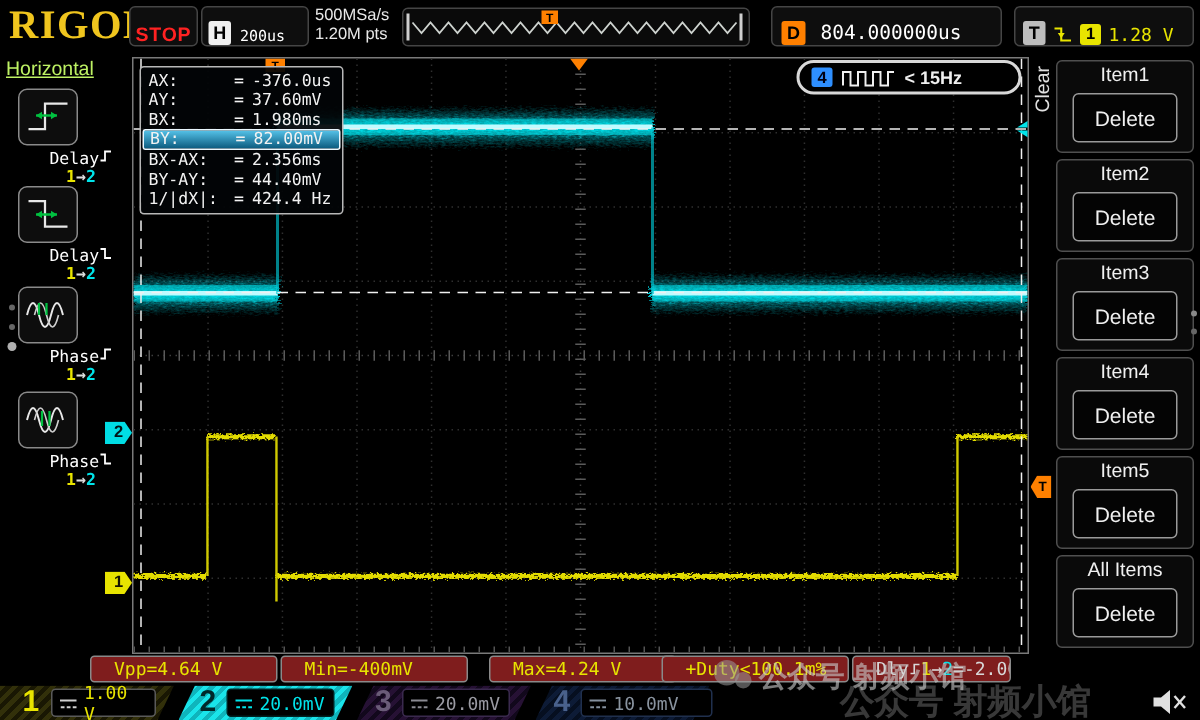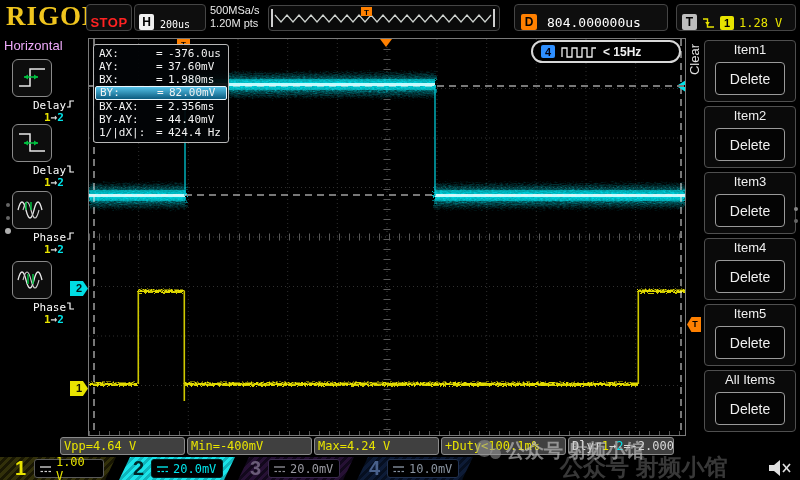--- a/index.html
+++ b/index.html
@@ -30,23 +30,23 @@
   #cursorbox{left:93px;top:44px;width:134px;background:rgba(2,4,6,0.93);
              border:1px solid #b8b8b8;border-radius:3px;padding:2px 0 3px 0;}
   .crow{position:relative;height:13px;line-height:13px;font-size:11px;color:#f2f2f2;
         font-family:"DejaVu Sans Mono",monospace;}
   .crow .cl{position:absolute;left:5px;} .crow .ce{position:absolute;left:62px;}
   .crow .cv{position:absolute;left:74px;}
   .crow.selected{background:linear-gradient(#55c2e8,#0b5a7e);border:1px solid #eaf8ff;
                  border-radius:2px;margin:0 1px;height:12px;line-height:12px;}
   .crow.selected .cl{left:4px}.crow.selected .ce{left:61px}.crow.selected .cv{left:73px}
   
-  .meas{position:absolute;top:437px;height:18px;background:#404040;border:1px solid #8a8a8a;
+  .meas{position:absolute;top:437px;height:18px;background:#7f1d1d;border:1px solid #8a8a8a;
         border-radius:3px;box-sizing:border-box;color:#e8e400;font-size:12px;line-height:16px;
-        font-family:"DejaVu Sans Mono",monospace;padding:0 3px;white-space:nowrap;overflow:hidden;}
+        font-family:"DejaVu Sans Mono",monospace;padding:0 15px;white-space:nowrap;overflow:hidden;}
   
   .chseg{position:absolute;top:457px;height:23px;}
   .chnum{position:absolute;top:457px;height:23px;font-size:20px;font-weight:bold;line-height:23px;}
   .chbox{position:absolute;top:459px;height:19px;background:#000;border-radius:3px;
          box-sizing:border-box;display:flex;align-items:center;gap:4px;padding:0 4px;}
   .chval{font-size:12px;font-family:"DejaVu Sans Mono",monospace;}
   .dot{position:absolute;border-radius:50%;}
   #clearlbl{writing-mode:vertical-rl;transform:rotate(180deg);color:#e0e0e0;font-size:13px;}
   #wm{pointer-events:none;}
   #wm .wmt{position:absolute;white-space:nowrap;color:#c8c8c8;font-weight:bold;}
@@ -90,21 +90,21 @@
   <div class="abs tbox" style="left:676px;top:4px;width:120px;height:27px;padding:0 5px;gap:5px;">
     <span class="badge" style="width:15px;height:16px;background:#bdbdbd;font-size:12px;">T</span>
     <svg width="13" height="14">
       <polyline points="1,3 5.5,3 5.5,11 12,11" fill="none" stroke="#e8e400" stroke-width="1.4"></polyline>
       <polygon points="3.2,6 7.8,6 5.5,9.5" fill="#e8e400"></polygon>
     </svg>
     <span class="badge" style="width:14px;height:14px;background:#e8e400;font-size:11px;">1</span>
     <span class="mono" style="color:#e8e400;font-size:12px;">1.28 V</span>
   </div>
 
-  <div class="abs" style="left:4px;top:38px;color:#f0abfc;font-size:13px;">Horizontal</div>
+  <div class="abs" style="left:4px;top:38px;color:#bef264;font-size:13px;text-decoration:underline;">Horizontal</div>
 
   <div class="lm-icon" style="top:59px;">
     <svg width="32" height="28">
       <polyline points="3,22 14,22 14,5 29,5" fill="none" stroke="#e8e8e8" stroke-width="1.5"></polyline>
       <line x1="8" y1="13" x2="22" y2="13" stroke="#00c040" stroke-width="1.6"></line>
       <polygon points="8,13 12,10.5 12,15.5" fill="#00c040"></polygon>
         <polygon points="22,13 18,10.5 18,15.5" fill="#00c040"></polygon>
     </svg>
   </div>
   <div class="lm-label" style="top:99px;">
@@ -347,21 +347,21 @@
   </div>
   <div class="rm-item" style="top:370px;">
     <div class="rm-title">All Items</div>
     <div class="rm-btn">Delete</div>
   </div>
   <div class="dot" style="left:794px;top:207px;width:4px;height:4px;background:#888;"></div>
   <div class="dot" style="left:794px;top:219px;width:4px;height:4px;background:#666;"></div>
 
   <div class="meas" style="left:60px;width:125px;">Vpp=4.64 V</div>
   <div class="meas" style="left:187px;width:125px;">Min=-400mV</div>
-  <div class="meas" style="left:314px;width:125px;">Max=4.24 V</div>
+  <div class="meas" style="left:326px;width:125px;">Max=4.24 V</div>
   <div class="meas" style="left:441px;width:125px;">+Duty&lt;100.1m%</div>
   <div class="meas" style="left:568px;width:106px;color:#d8d8d8;">
     <span>Dly</span><svg width="8" height="10" style="vertical-align:-1px;">
         <polyline points="1,8 3.5,8 3.5,2 7,2" fill="none" stroke="#d8d8d8" stroke-width="1.1"></polyline>
       </svg><span class="c-yel">1</span><span class="c-wht">→</span><span class="c-cyn">2</span><span>=-2.000us</span>
   </div>
 
   <div class="chseg" style="left:0;width:116px;background:repeating-linear-gradient(135deg,#32300a 0 3px,#191703 3px 6px);
               clip-path:polygon(0 0,116px 0,105px 23px,0 23px);"></div>
   <div class="chnum" style="left:15px;color:#e8e400;">1</div>
@@ -397,21 +397,21 @@
         <line x1="1.5" y1="7.5" x2="4" y2="7.5" stroke="#8a8a92" stroke-width="1.2"></line>
         <line x1="5.5" y1="7.5" x2="8" y2="7.5" stroke="#8a8a92" stroke-width="1.2"></line>
         <line x1="9.5" y1="7.5" x2="12" y2="7.5" stroke="#8a8a92" stroke-width="1.2"></line>
       </svg>
     <span class="chval" style="color:#9a9aa2;">20.0mV</span>
   </div>
 
   <div class="chseg" style="left:357px;width:116px;background:repeating-linear-gradient(135deg,#0d1b36 0 3px,#060f20 3px 6px);
               clip-path:polygon(11px 0,116px 0,105px 23px,0 23px);"></div>
   <div class="chnum" style="left:369px;color:#49618c;">4</div>
-  <div class="chbox" style="left:387px;width:72px;border:1px solid #20304e;">
+  <div class="chbox" style="left:387px;width:88px;border:1px solid #20304e;">
     <svg width="13" height="10">
         <line x1="1" y1="3" x2="12" y2="3" stroke="#84909e" stroke-width="1.4"></line>
         <line x1="1.5" y1="7.5" x2="4" y2="7.5" stroke="#84909e" stroke-width="1.2"></line>
         <line x1="5.5" y1="7.5" x2="8" y2="7.5" stroke="#84909e" stroke-width="1.2"></line>
         <line x1="9.5" y1="7.5" x2="12" y2="7.5" stroke="#84909e" stroke-width="1.2"></line>
       </svg>
     <span class="chval" style="color:#8a94a0;">10.0mV</span>
   </div>
 
   <svg class="abs" style="left:766px;top:458px;" width="26" height="20">

